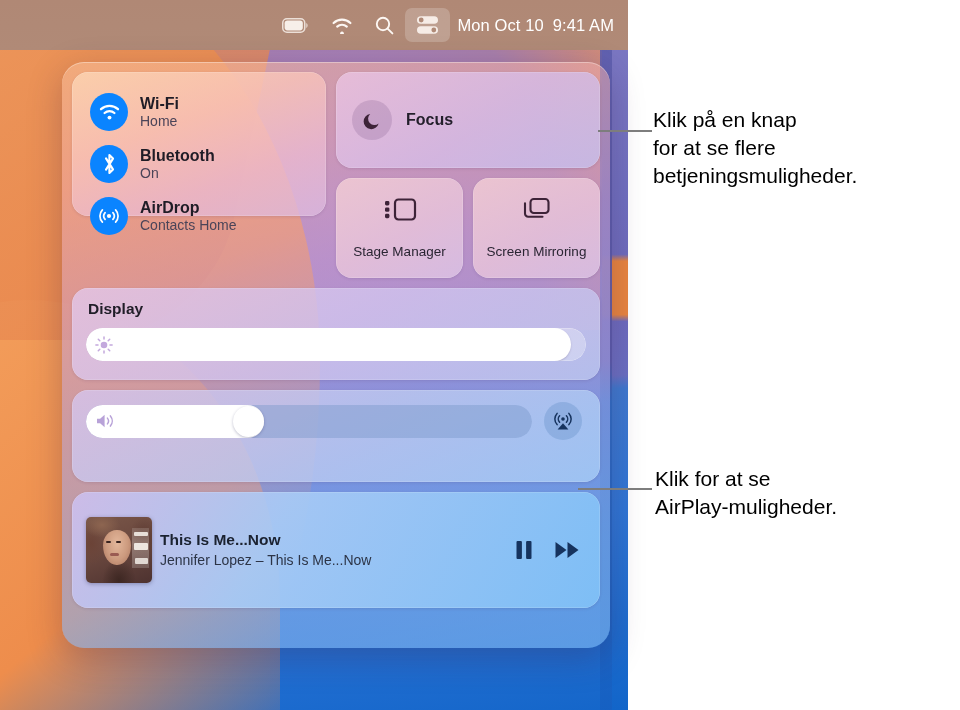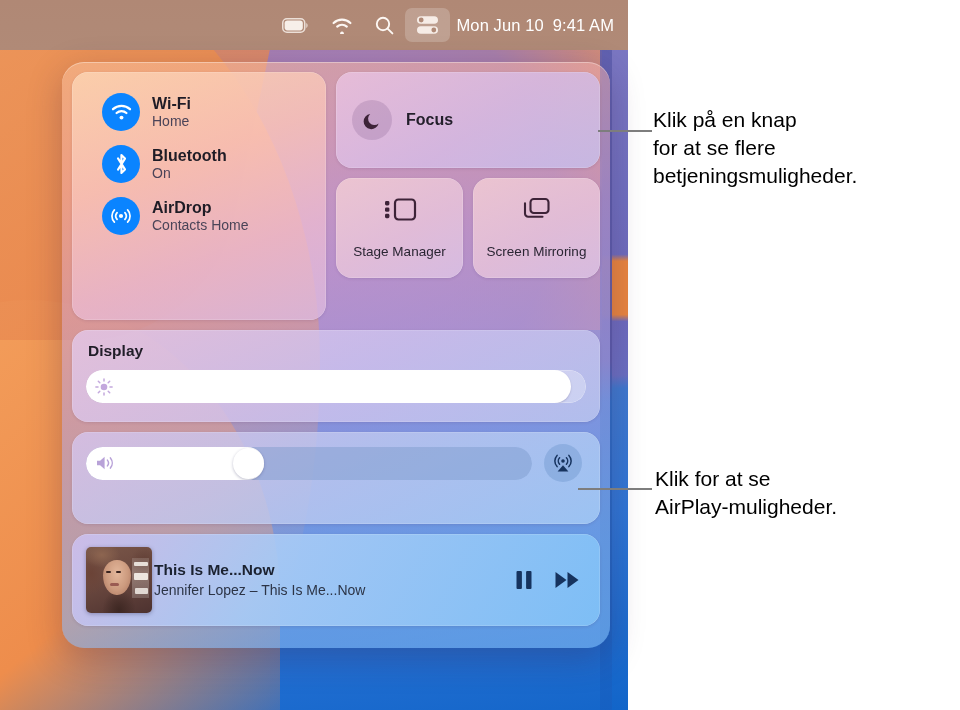--- a/index.html
+++ b/index.html
@@ -66,21 +66,21 @@
       rgba(136,175,235,.62) 82%,
       rgba(122,180,240,.66) 100%);
     box-shadow:0 10px 34px rgba(60,30,70,.28), 0 1px 0 rgba(255,255,255,.35) inset;
     padding:10px;box-sizing:border-box;}
 
   .cc-row{display:flex;gap:10px;}
   .tile{border-radius:16px;
     box-shadow:0 1px 3px rgba(70,40,90,.14), 0 0 0 .5px rgba(255,255,255,.30) inset;}
 
   
-  .grp-toggles{width:264px;height:248px;padding:14px 0 0 12px;box-sizing:border-box;
+  .grp-toggles{width:264px;height:144px;padding:14px 0 0 0;box-sizing:border-box;
     background:linear-gradient(160deg,rgba(253,214,180,.82) 0%,rgba(249,196,186,.80) 38%,rgba(235,186,209,.78) 70%,rgba(220,186,224,.78) 100%);}
   .tgl{display:flex;align-items:center;gap:12px;padding:7px 0 7px 18px;}
   .tgl-icon{width:38px;height:38px;border-radius:50%;background:#0a84ff;
     display:flex;align-items:center;justify-content:center;flex:0 0 38px;}
   .tgl-txt{display:flex;flex-direction:column;gap:1px;}
   .tgl-title{font-size:16px;font-weight:bold;color:#1f1c26;line-height:1.12;}
   .tgl-sub{font-size:14px;color:#4b4458;line-height:1.15;}
 
   
   .rcol{display:flex;flex-direction:column;gap:10px;width:264px;}
@@ -116,21 +116,21 @@
 
   .sound-wrap{display:flex;align-items:center;gap:12px;}
   .slider-vol{width:446px;}
   .vol-track{background:rgba(120,150,200,.42);}
   .vol-knob{position:absolute;top:1px;width:31px;height:31px;border-radius:50%;background:#fff;
     box-shadow:0 1px 3px rgba(40,40,90,.30);}
   .airplay-btn{width:38px;height:38px;border-radius:50%;background:rgba(110,150,205,.42);
     display:flex;align-items:center;justify-content:center;flex:0 0 38px;}
 
   
-  .card-media{height:92px;margin-top:10px;display:flex;align-items:center;gap:2px;
+  .card-media{height:116px;margin-top:10px;display:flex;align-items:center;gap:8px;
     padding:0 18px 0 14px;
     background:linear-gradient(120deg,rgba(206,192,240,.88) 0%,rgba(168,203,246,.90) 38%,rgba(128,193,247,.92) 100%);}
   .art{width:66px;height:66px;border-radius:5px;flex:0 0 66px;position:relative;overflow:hidden;
     box-shadow:0 1px 4px rgba(30,30,70,.35);
     background:linear-gradient(160deg,#7a5749 0%,#6d4a40 40%,#4d3230 100%);}
   .art .hair{position:absolute;inset:0;
     background:
       radial-gradient(ellipse 26px 18px at 24% 12%, #8d6550 0%, rgba(141,101,80,0) 70%),
       radial-gradient(ellipse 22px 30px at 8% 40%, #6b4337 0%, rgba(107,67,55,0) 72%),
       radial-gradient(ellipse 20px 26px at 88% 30%, #5e3c33 0%, rgba(94,60,51,0) 75%),
@@ -212,21 +212,21 @@
         <svg class="ic" width="23" height="20" viewBox="0 0 23 20">
           <rect x="1" y="1.2" width="21" height="7.6" rx="3.8" fill="#f6ece6"></rect>
           <circle cx="5.2" cy="5" r="2.4" fill="#b08a77"></circle>
           <rect x="1" y="11.2" width="21" height="7.6" rx="3.8" fill="#f6ece6"></rect>
           <circle cx="17.8" cy="15" r="2.4" fill="#b08a77"></circle>
         </svg>
       </span>
     </div>
 
     <div class="mb-clock">
-      <span>Mon Jun 10</span>
+      <span>Mon Oct 10</span>
       <span>9:41 AM</span>
     </div>
   </div>
 
   <div class="cc">
 
     <div class="cc-row">
 
       <div class="tile grp-toggles">
 

